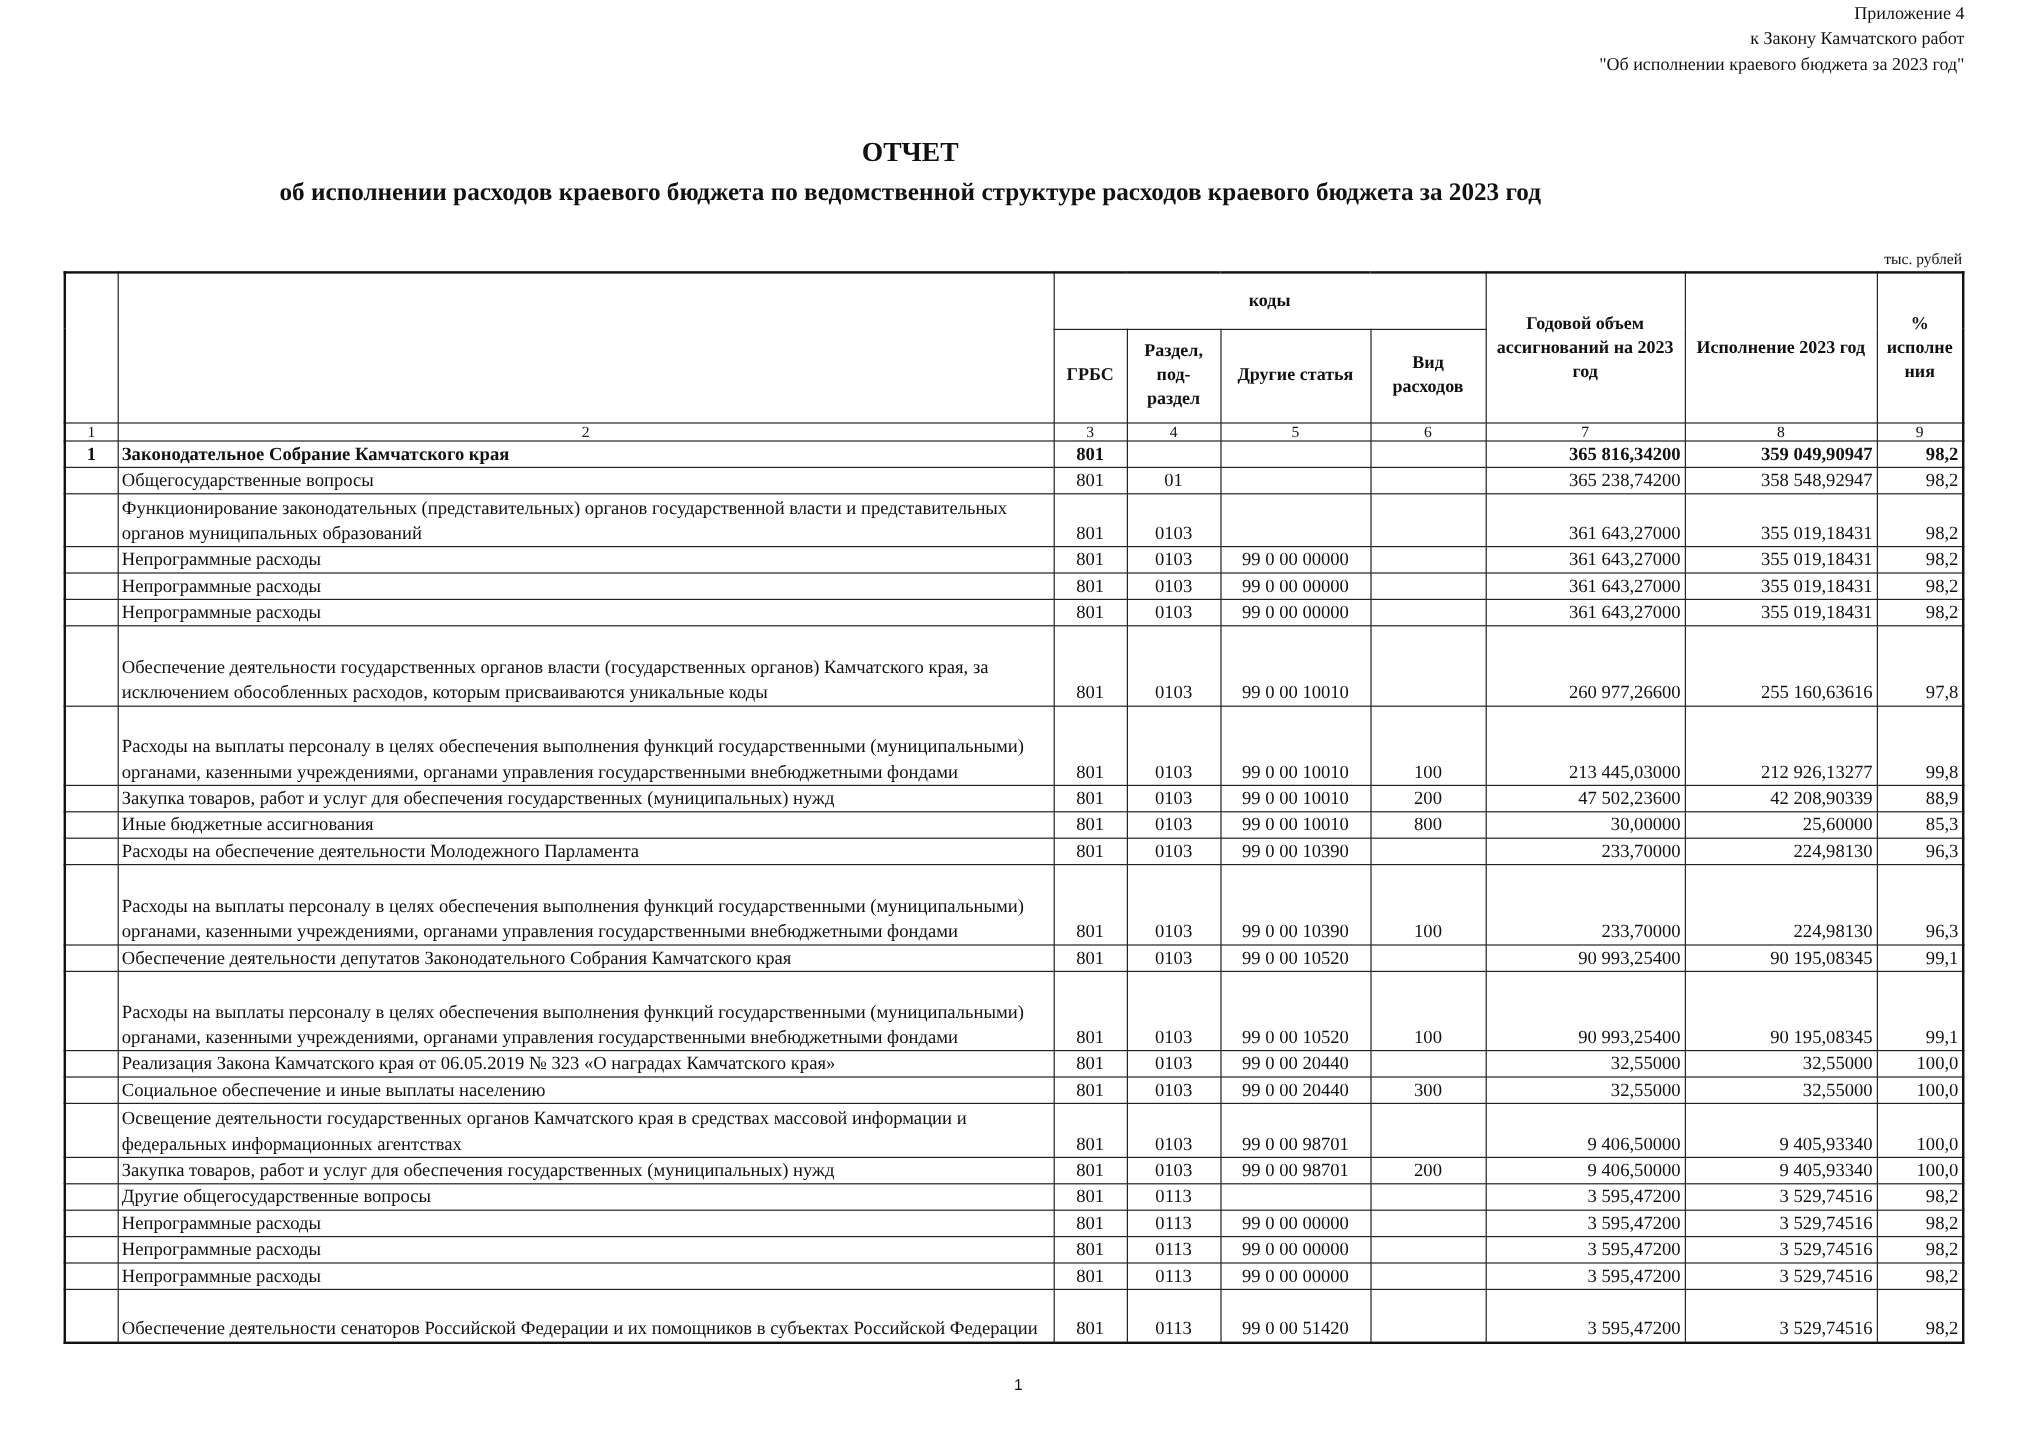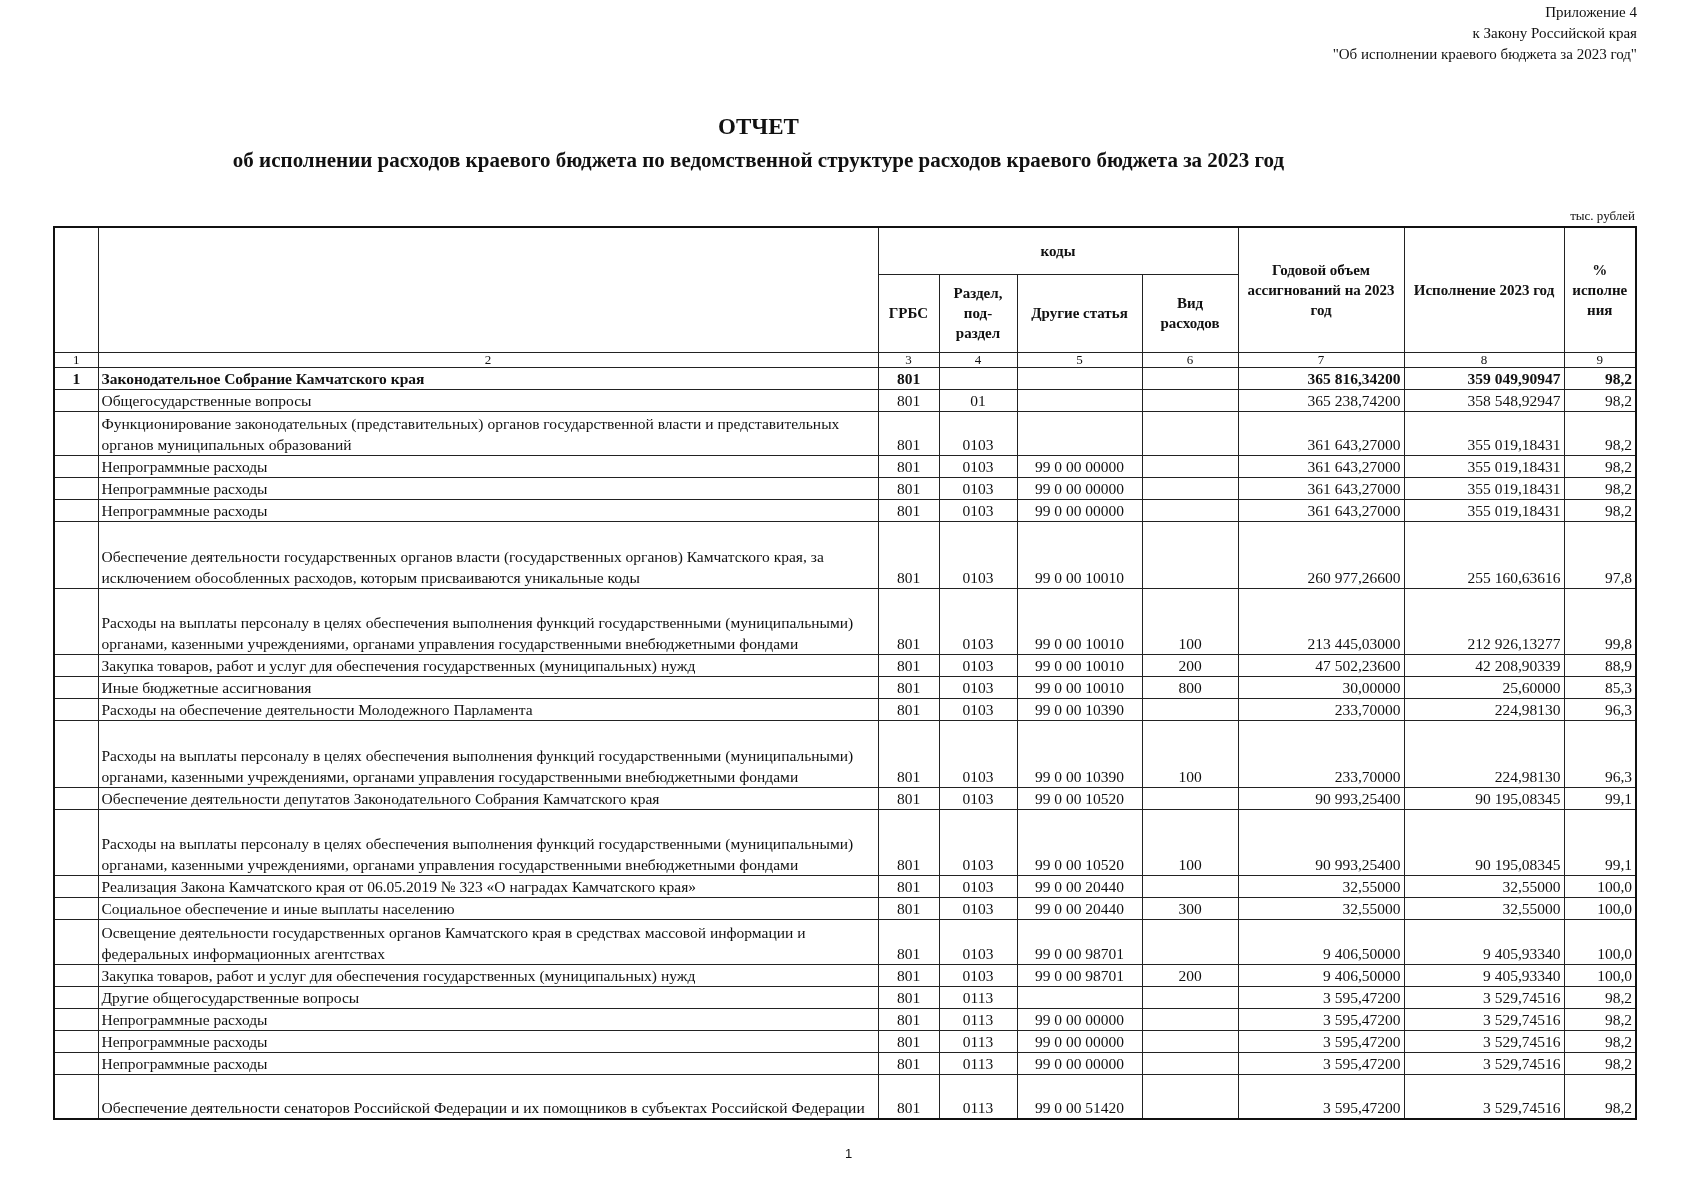--- a/index.html
+++ b/index.html
@@ -20,21 +20,21 @@
   td.r { text-align:right; }
   td.name { text-align:left; padding-left:2px; }
   tr.bold td { font-weight:bold; }
   .pagenum { position:absolute; left:845px; top:1146px; font-family:"Liberation Sans", sans-serif; font-size:13px; }
 </style>
 </head>
 <body>
 
 <div class="appendix">
   <div>Приложение 4</div>
-  <div>к Закону Российской края</div>
+  <div>к Закону Камчатского работ</div>
   <div>"Об исполнении краевого бюджета за 2023 год"</div>
 </div>
 
 <div class="title main">ОТЧЕТ</div>
 <div class="title sub">об исполнении расходов краевого бюджета по ведомственной структуре расходов краевого бюджета за 2023 год</div>
 
 <div class="units">тыс. рублей</div>
 
 <table class="rep">
   <colgroup>

